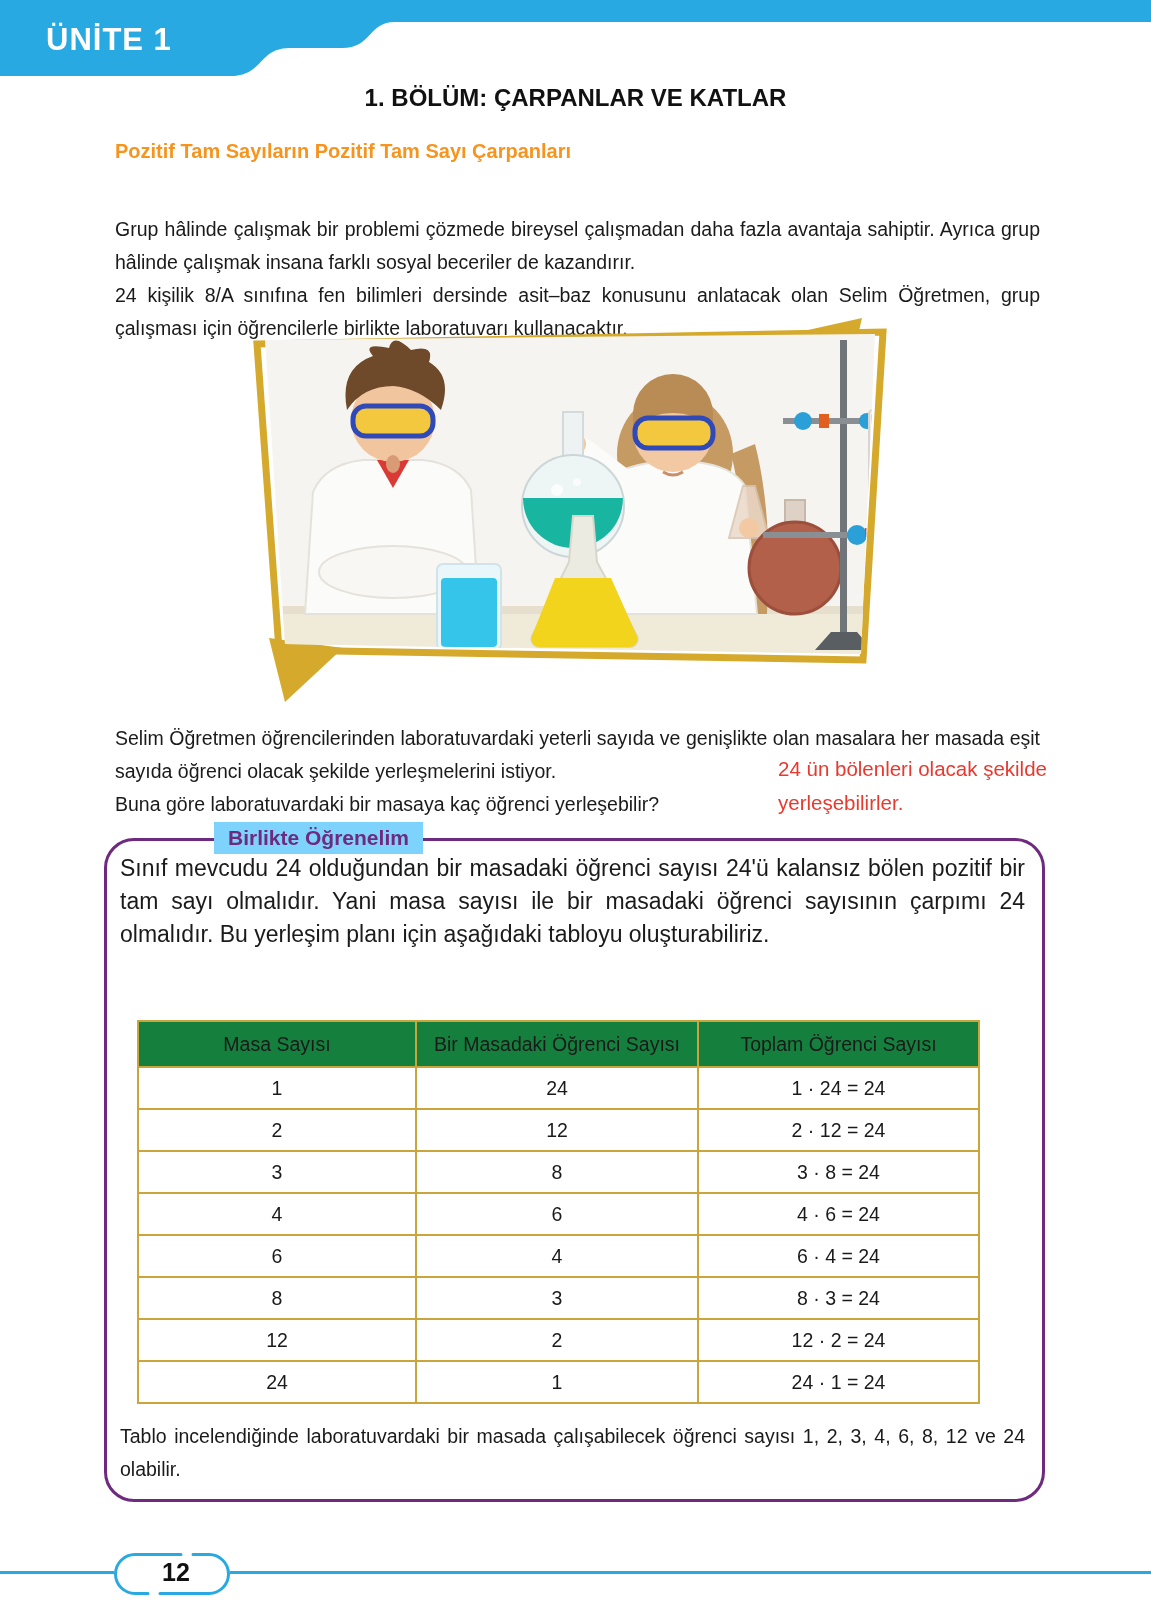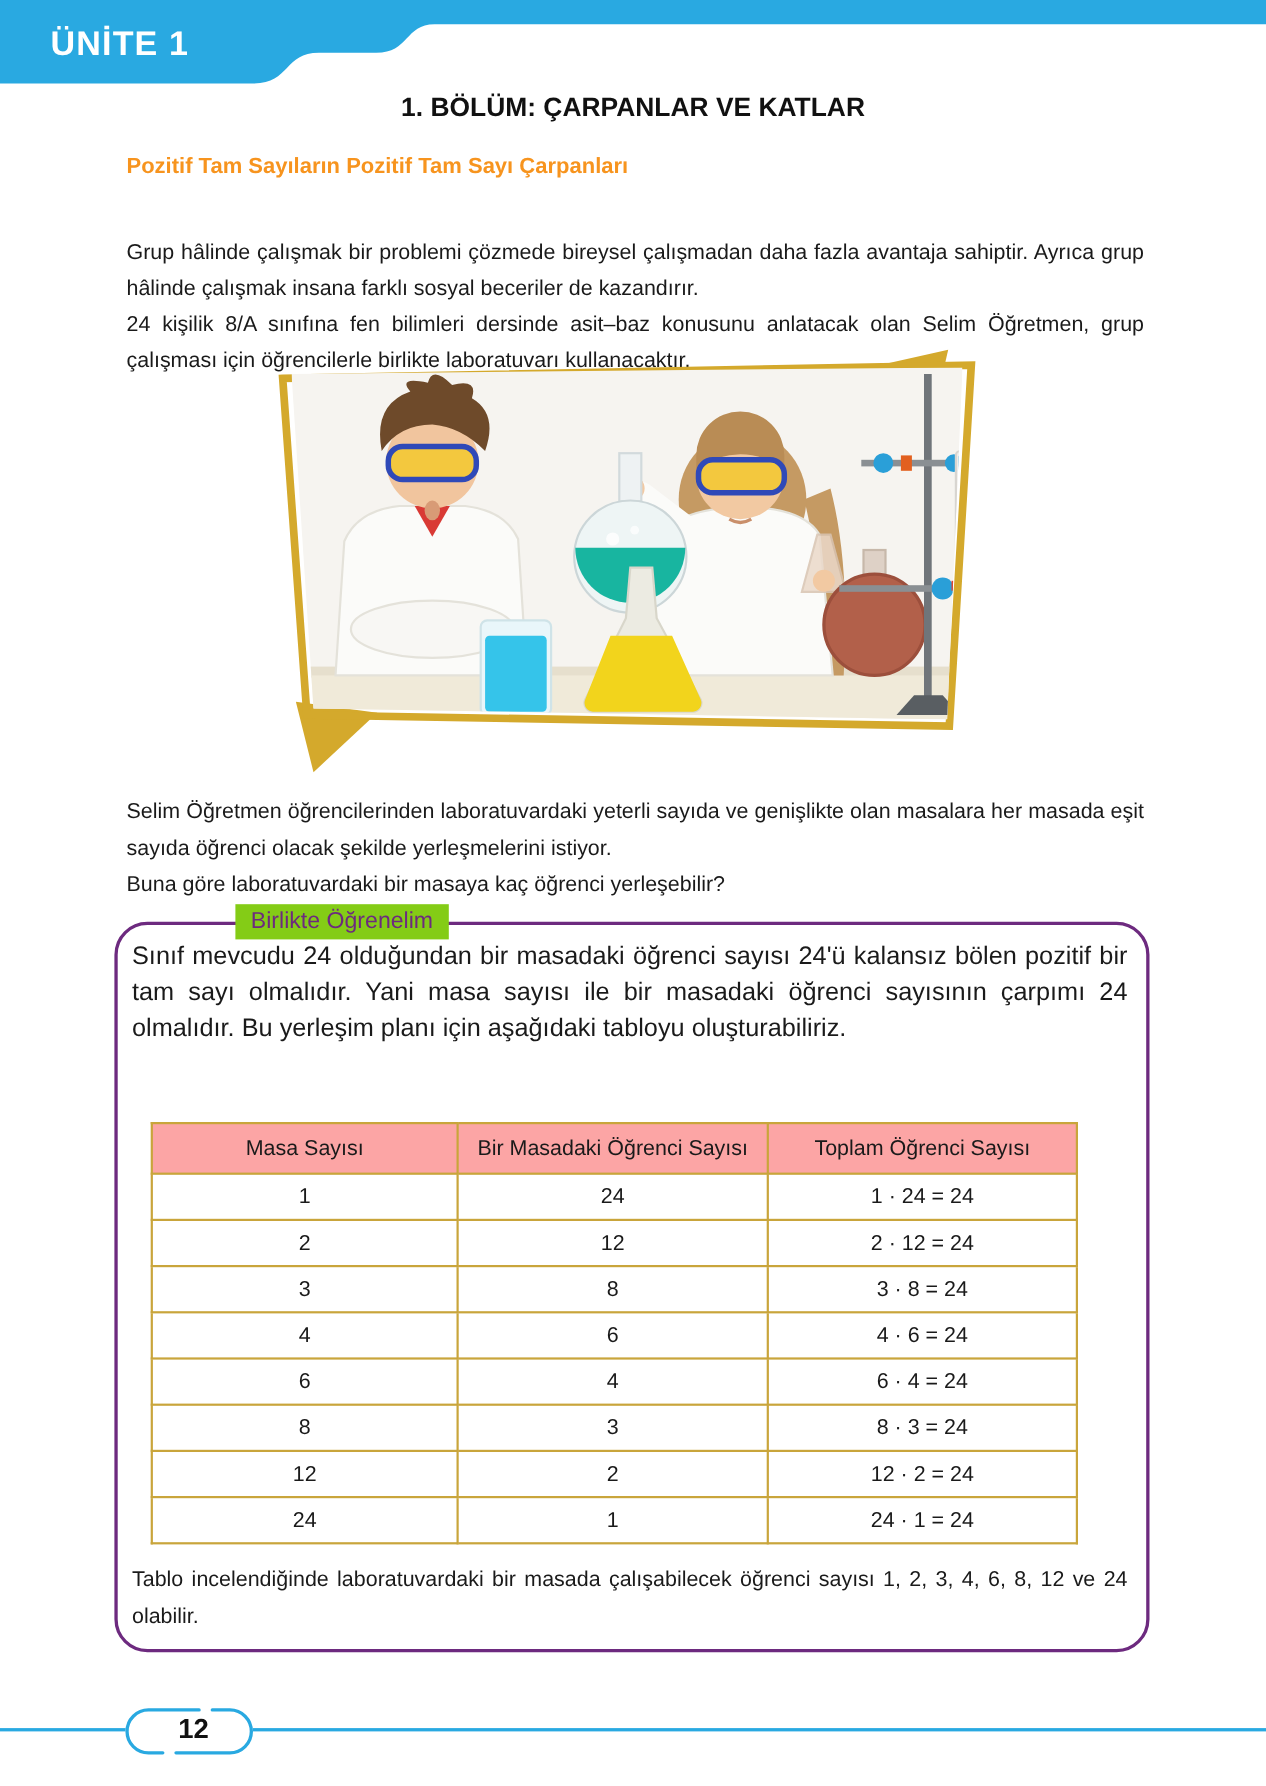--- a/index.html
+++ b/index.html
@@ -42,41 +42,41 @@
   }
   
   .figure{position:absolute;left:243px;top:314px;width:664px;height:392px;}
   
   .learn-box{
     position:absolute;left:104px;top:838px;width:941px;height:664px;
     border:3px solid #6d2a7f;border-radius:30px;box-sizing:border-box;
   }
   .learn-box-label{
     position:absolute;left:214px;top:822px;
-    background:#84cc16;padding:0 14px;
-    color:#6d2a7f;font-size:21px;font-weight:normal;line-height:32px;
+    background:#7dd3fc;padding:0 14px;
+    color:#6d2a7f;font-size:21px;font-weight:bold;line-height:32px;
   }
   .box-body{
     position:absolute;left:120px;top:852px;width:905px;
     font-size:23px;line-height:33px;text-align:justify;
   }
   .table-caption{
     position:absolute;left:137px;top:986px;width:880px;
     font-size:19.5px;
   }
   .factors-table{
     position:absolute;left:137px;top:1020px;width:841px;
     border-collapse:collapse;table-layout:fixed;
     font-size:19.5px;
   }
   .factors-table th,.factors-table td{
     border:2px solid #c9a53b;text-align:center;vertical-align:middle;
     font-weight:normal;color:#1a1a1a;padding:0;
   }
-  .factors-table th{background:#fca5a5;height:44px;margin-left:20px;}
+  .factors-table th{background:#15803d;height:44px;margin-left:20px;}
   .factors-table td{height:40px;background:#ffffff;}
   .factors-table col:nth-child(1){width:278px;}
   .factors-table col:nth-child(2){width:282px;}
   .factors-table col:nth-child(3){width:281px;}
   .box-conclusion{
     position:absolute;left:120px;top:1420px;width:905px;
     font-size:19.5px;line-height:33px;text-align:justify;
   }
   
   .footer-line{
@@ -172,20 +172,21 @@
         <rect x="626" y="96" width="28" height="240" rx="4" fill="#efede9" stroke="#d8d5d0" stroke-width="2"></rect>
         <rect x="629" y="180" width="22" height="153" fill="#8d68c4"></rect>
         <rect x="622" y="214" width="36" height="9" fill="#e04432"></rect>
         <ellipse cx="640" cy="338" rx="19" ry="6" fill="#cfcac2"></ellipse>
       </g>
     </svg>
   </div>
 
   <p class="para" id="question">Buna göre laboratuvardaki bir masaya kaç öğrenci yerleşebilir?</p>
   <p class="para" id="p3">Selim Öğretmen öğrencilerinden laboratuvardaki yeterli sayıda ve genişlikte olan masalara her masada eşit sayıda öğrenci olacak şekilde yerleşmelerini istiyor.</p>
+  <div class="annotation">24 ün bölenleri olacak şekilde yerleşebilirler.</div>
 
   <div class="learn-box"></div>
   <div class="learn-box-label">Birlikte Öğrenelim</div>
   <div class="box-body">Sınıf mevcudu 24 olduğundan bir masadaki öğrenci sayısı 24'ü kalansız bölen pozitif bir tam sayı olmalıdır. Yani masa sayısı ile bir masadaki öğrenci sayısının çarpımı 24 olmalıdır. Bu yerleşim planı için aşağıdaki tabloyu oluşturabiliriz.</div>
 
   <table class="factors-table">
     <colgroup>
         <col>
         <col>
         <col>

